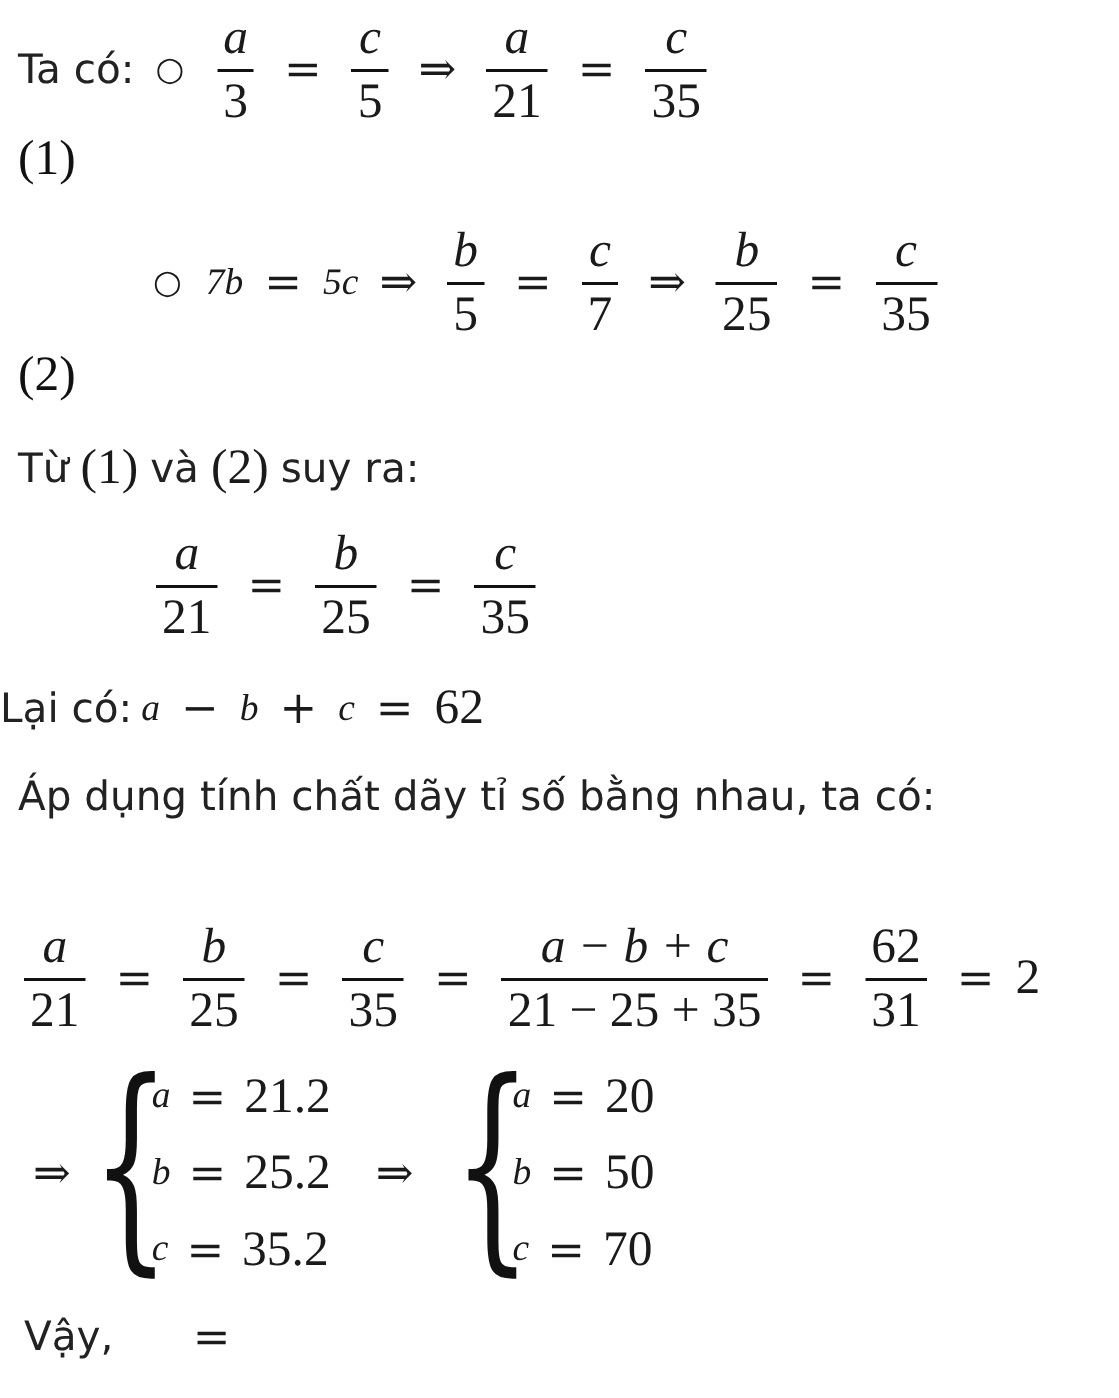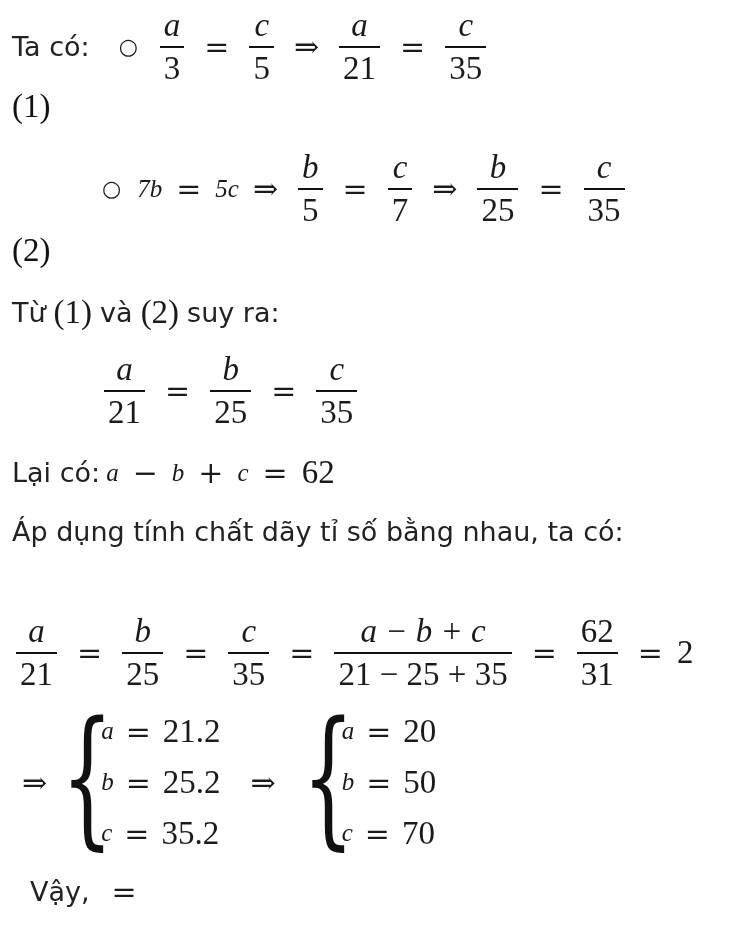--- a/index.html
+++ b/index.html
@@ -19,21 +19,21 @@
     .sys { position: absolute; display: flex; align-items: center; }
     .brace { font-family: "DejaVu Serif", serif; font-size: 150px; line-height: 1; transform: scaleX(0.55); transform-origin: left center; width: 40px; margin-top: -10px; color: #111; }
     .sys-lines { display: flex; flex-direction: column; gap: 14px; }
     .sys-line { display: flex; align-items: center; }
     .sys-line .op { margin: 0 12px; }
   </style>
 </head>
 <body>
 
 <div class="row" style="left:12px; top:8px;">
-  <span class="txt" style="position:static; margin-right:29px;">Ta có:</span>
+  <span class="txt" style="position:static; margin-right:14px;">Ta có:</span>
   <span class="bullet">○</span>
   <span class="frac">
       <span class="num">a</span>
       <span class="bar"></span>
       <span class="den">3</span>
     </span>
   <span class="op">=</span>
   <span class="frac">
       <span class="num">c</span>
       <span class="bar"></span>
@@ -107,21 +107,21 @@
       <span class="den">25</span>
     </span>
   <span class="op">=</span>
   <span class="frac">
       <span class="num">c</span>
       <span class="bar"></span>
       <span class="den">35</span>
     </span>
 </div>
 
-<div class="row" style="left:12px; top:454px;">
+<div class="row" style="left:0; top:454px;">
   <span class="txt" style="position:static; margin-right:6px;">Lại có:</span>
   <span class="mi">a</span>
   <span class="op">−</span>
   <span class="mi">b</span>
   <span class="op">+</span>
   <span class="mi">c</span>
   <span class="op">=</span>
   <span class="mn">62</span>
 </div>
 
@@ -195,16 +195,16 @@
         <span class="mn">50</span>
       </div>
     <div class="sys-line">
         <span class="mi">c</span>
         <span class="op">=</span>
         <span class="mn">70</span>
       </div>
   </div>
 </div>
 
-<div class="row" style="left:30px; top:874px;">
+<div class="row" style="left:16px; top:874px;gap:31px;">
   <span class="txt" style="position:static; margin-right:8px;">Vậy,</span>
   <span class="op">=</span>
 </div>
 
 </body></html>

